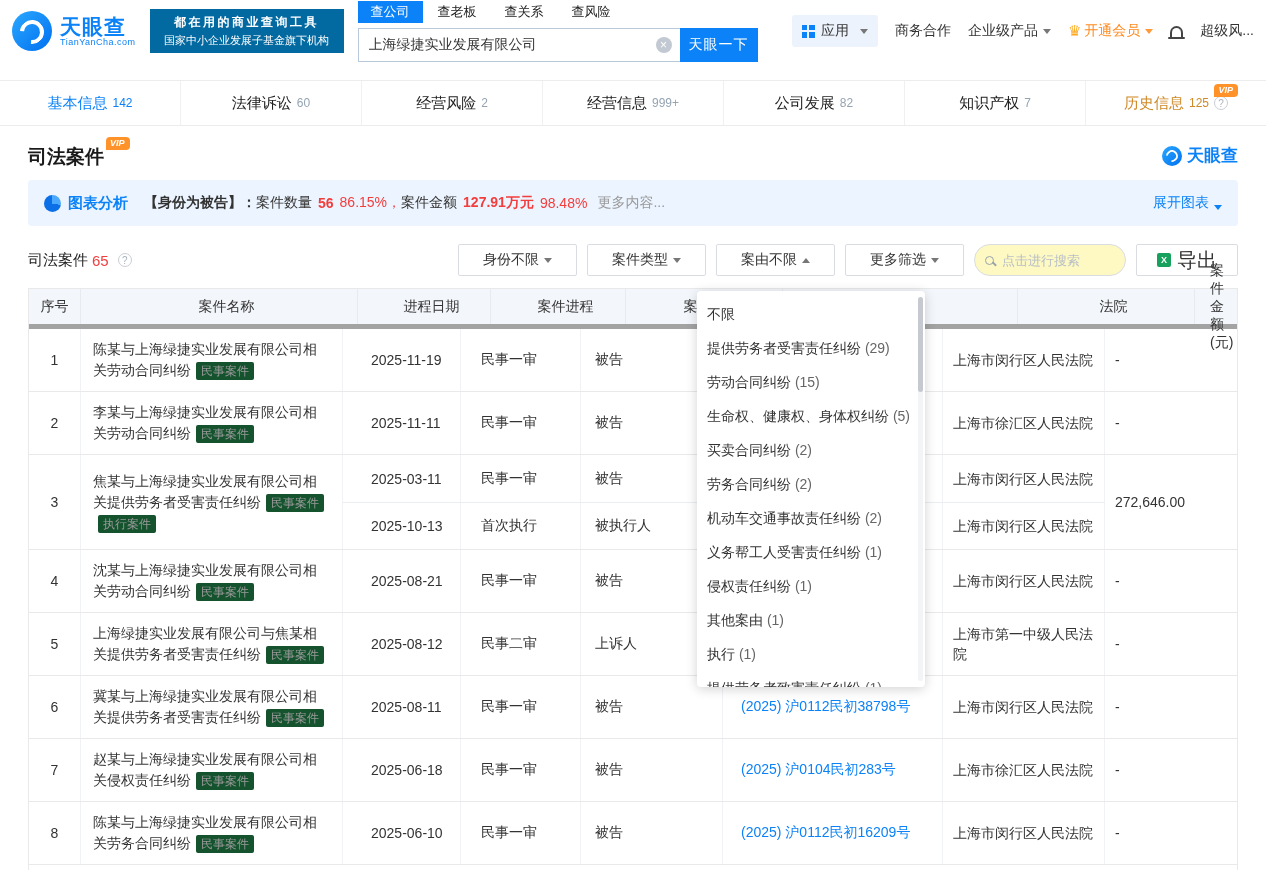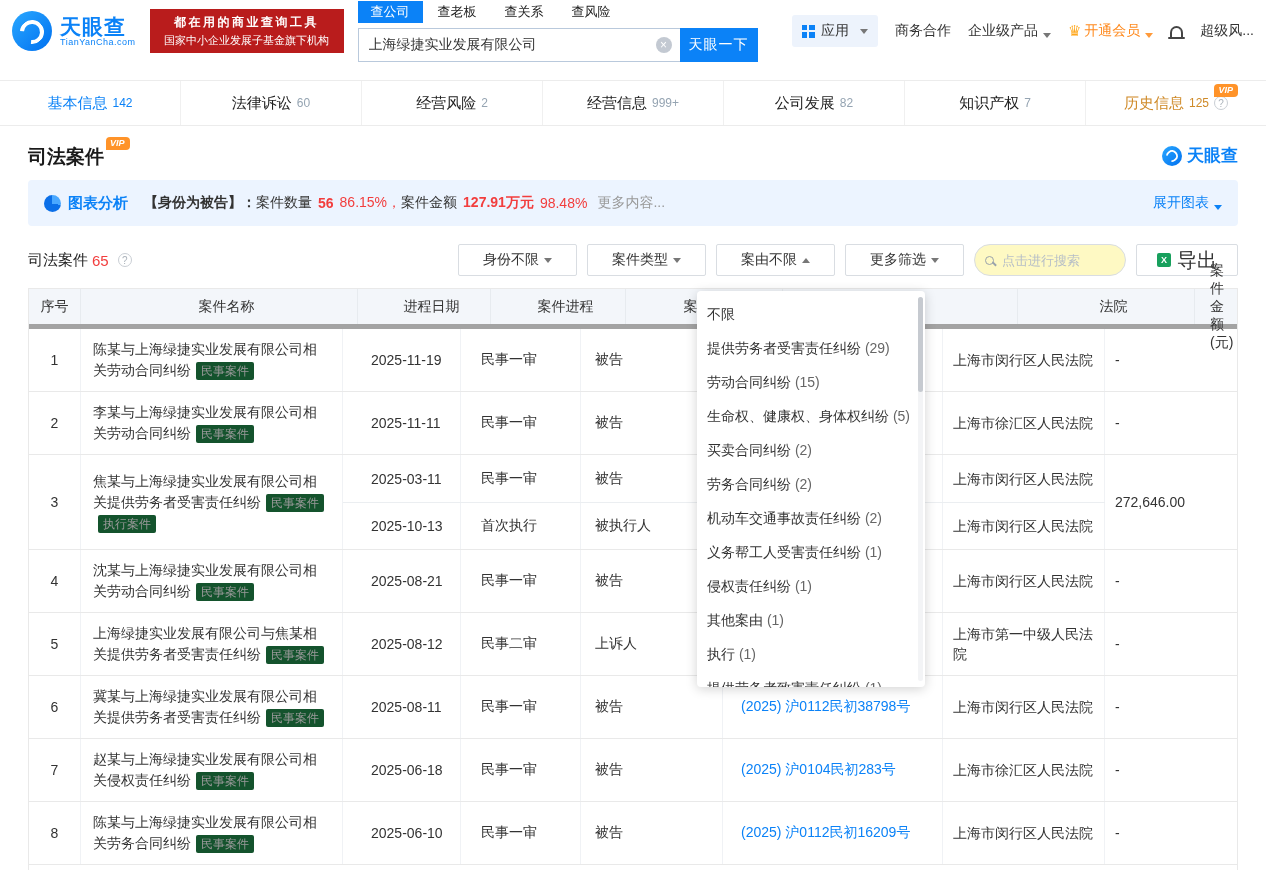--- a/index.html
+++ b/index.html
@@ -14,21 +14,21 @@
   .topbar { display: flex; align-items: center; height: 62px; padding: 0 12px; gap: 14px; }
   .logo { display: flex; align-items: center; gap: 8px; flex: none; cursor: pointer; }
   .logo-circle { width: 40px; height: 40px; border-radius: 50%; flex: none; position: relative;
     background: linear-gradient(135deg, #2aa8ff, #0070f0); }
   .logo-circle::after { content: ""; position: absolute; top: 9px; left: 8px; width: 16px; height: 16px;
     border: 4px solid #fff; border-left-color: transparent; border-radius: 50%; transform: rotate(-40deg); }
   .logo-text { display: flex; flex-direction: column; line-height: 1.1; }
   .logo-cn { font-size: 21px; font-weight: bold; color: #0b82f7; letter-spacing: 1px; }
   .logo-en { font-size: 9px; color: #0b82f7; letter-spacing: .5px; }
 
-  .slogan { width: 194px; background: #b91c1c; color: #fff; text-align: center; padding: 5px 0; flex: none; }
+  .slogan { width: 194px; background: #0369a1; color: #fff; text-align: center; padding: 5px 0; flex: none; }
   .slogan1 { font-size: 12px; font-weight: bold; letter-spacing: 2.5px; }
   .slogan2 { font-size: 11px; margin-top: 2px; }
 
   .search-area { flex: none; width: 402px; }
   .search-tabs { display: flex; gap: 2px; margin-bottom: 5px; }
   .stab { font-size: 13px; padding: 2px 13px; color: #222; cursor: pointer; }
   .stab.active { background: #0b82f7; color: #fff; }
   .search-row { display: flex; }
   .search-box { position: relative; width: 322px; }
   .search-input { width: 100%; height: 34px; border: 1px solid #b9c9dc; border-right: none;
@@ -38,21 +38,21 @@
   .search-btn { width: 78px; height: 34px; background: #0b82f7; color: #fff; border: none;
     font-size: 14px; letter-spacing: 1px; cursor: pointer; font-family: inherit; }
 
   .top-nav { margin-left: auto; display: flex; align-items: center; gap: 17px; font-size: 14px;
     color: #333; white-space: nowrap; }
   .nav-apps { display: flex; align-items: center; gap: 6px; background: #edf3fc; padding: 7px 10px;
     border-radius: 3px; cursor: pointer; }
   .grid-icon { width: 13px; height: 13px; background: #0b82f7; position: relative; display: inline-block; }
   .grid-icon::before { content: ""; position: absolute; left: 0; right: 0; top: 5.5px; height: 2px; background: #edf3fc; }
   .grid-icon::after { content: ""; position: absolute; top: 0; bottom: 0; left: 5.5px; width: 2px; background: #edf3fc; }
-  .nav-item { display: flex; align-items: flex-end; cursor: pointer; }
+  .nav-item { display: flex; align-items: center; cursor: pointer; }
   .nav-item.vip { color: #ff8a1e; }
   .crown-icon { color: #ffa81e; font-size: 15px; margin-right: 3px; }
   .caret { display: inline-block; width: 0; height: 0; border: 4px solid transparent;
     border-top: 5px solid #777; margin-left: 5px; transform: translateY(2px); }
   .caret.orange { border-top-color: #ff9a3a; }
   .caret.blue { border-top-color: #0b82f7; }
   .caret-up { display: inline-block; width: 0; height: 0; border: 4px solid transparent;
     border-bottom: 5px solid #777; margin-left: 5px; transform: translateY(-2px); }
   .bell-wrap { cursor: pointer; padding-top: 2px; }
   .bell { width: 13px; height: 11px; border: 2px solid #444; border-bottom: none;

